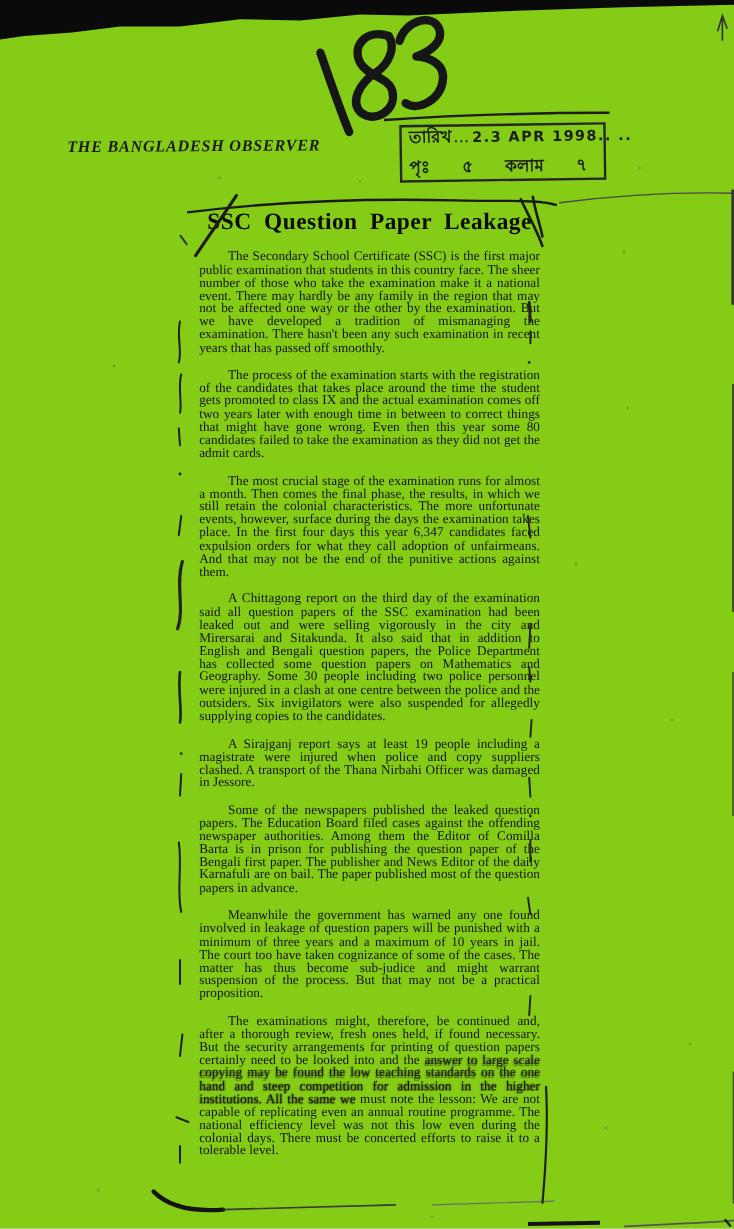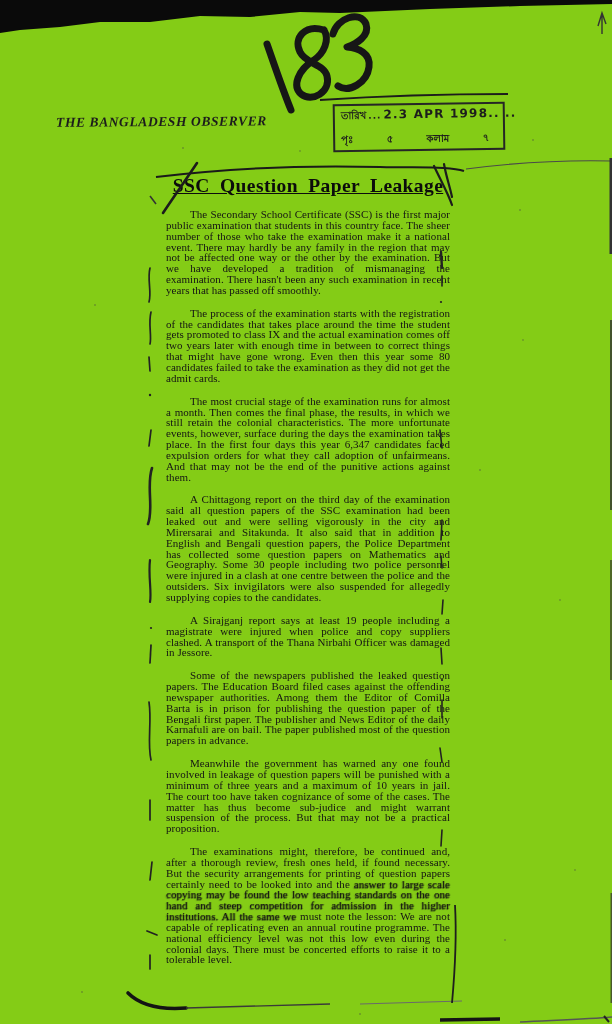--- a/index.html
+++ b/index.html
@@ -16,31 +16,31 @@
     transform:rotate(-0.4deg);white-space:nowrap;
   }
   .stamp{
     position:absolute;left:333px;top:103px;width:172px;height:48px;
     border:2px solid #262626;transform:rotate(-0.8deg);
     font-family:"DejaVu Sans",sans-serif;font-weight:bold;color:#1d1d1d;
     display:flex;flex-direction:column;justify-content:space-between;
     padding:3px 6px 4px 6px;box-sizing:border-box;
   }
   .stamp-row{display:flex;align-items:baseline;font-size:10.5px;line-height:12px;white-space:nowrap;}
-  .stamp-row .bn{font-size:10px;}
+  .stamp-row .bn{font-size:14px;}
   .stamp-row .dots{margin:0 2px;letter-spacing:1px;font-size:9px;}
   .stamp-row .date{font-size:12px;letter-spacing:1.2px;font-family:"DejaVu Sans",sans-serif;}
   .stamp-row.second{justify-content:space-between;padding:0 8px 0 0;font-size:12px;}
   .article{
     position:absolute;left:154px;top:168px;width:308px;
   }
   .headline{
     font-family:"Liberation Serif",serif;font-weight:bold;
     font-size:19.5px;letter-spacing:0.4px;word-spacing:5px;
-    text-align:center;margin:7px 0 5px 0;color:#0c0c0c;white-space:nowrap;text-decoration:underline;
+    text-align:center;margin:7px 0 5px 0;color:#0c0c0c;white-space:nowrap;
   }
   .body-text p{
     margin:12px;text-indent:24px;text-align:justify;
     font-size:11px;line-height:10.85px;letter-spacing:0.05px;
     color:#141414;
   }
   .smudged{
     text-shadow:0 1px 0 rgba(20,20,20,0.45), 1px 0 0 rgba(20,20,20,0.28), -1px 1px 1px rgba(40,40,40,0.30);
   }
 </style>

